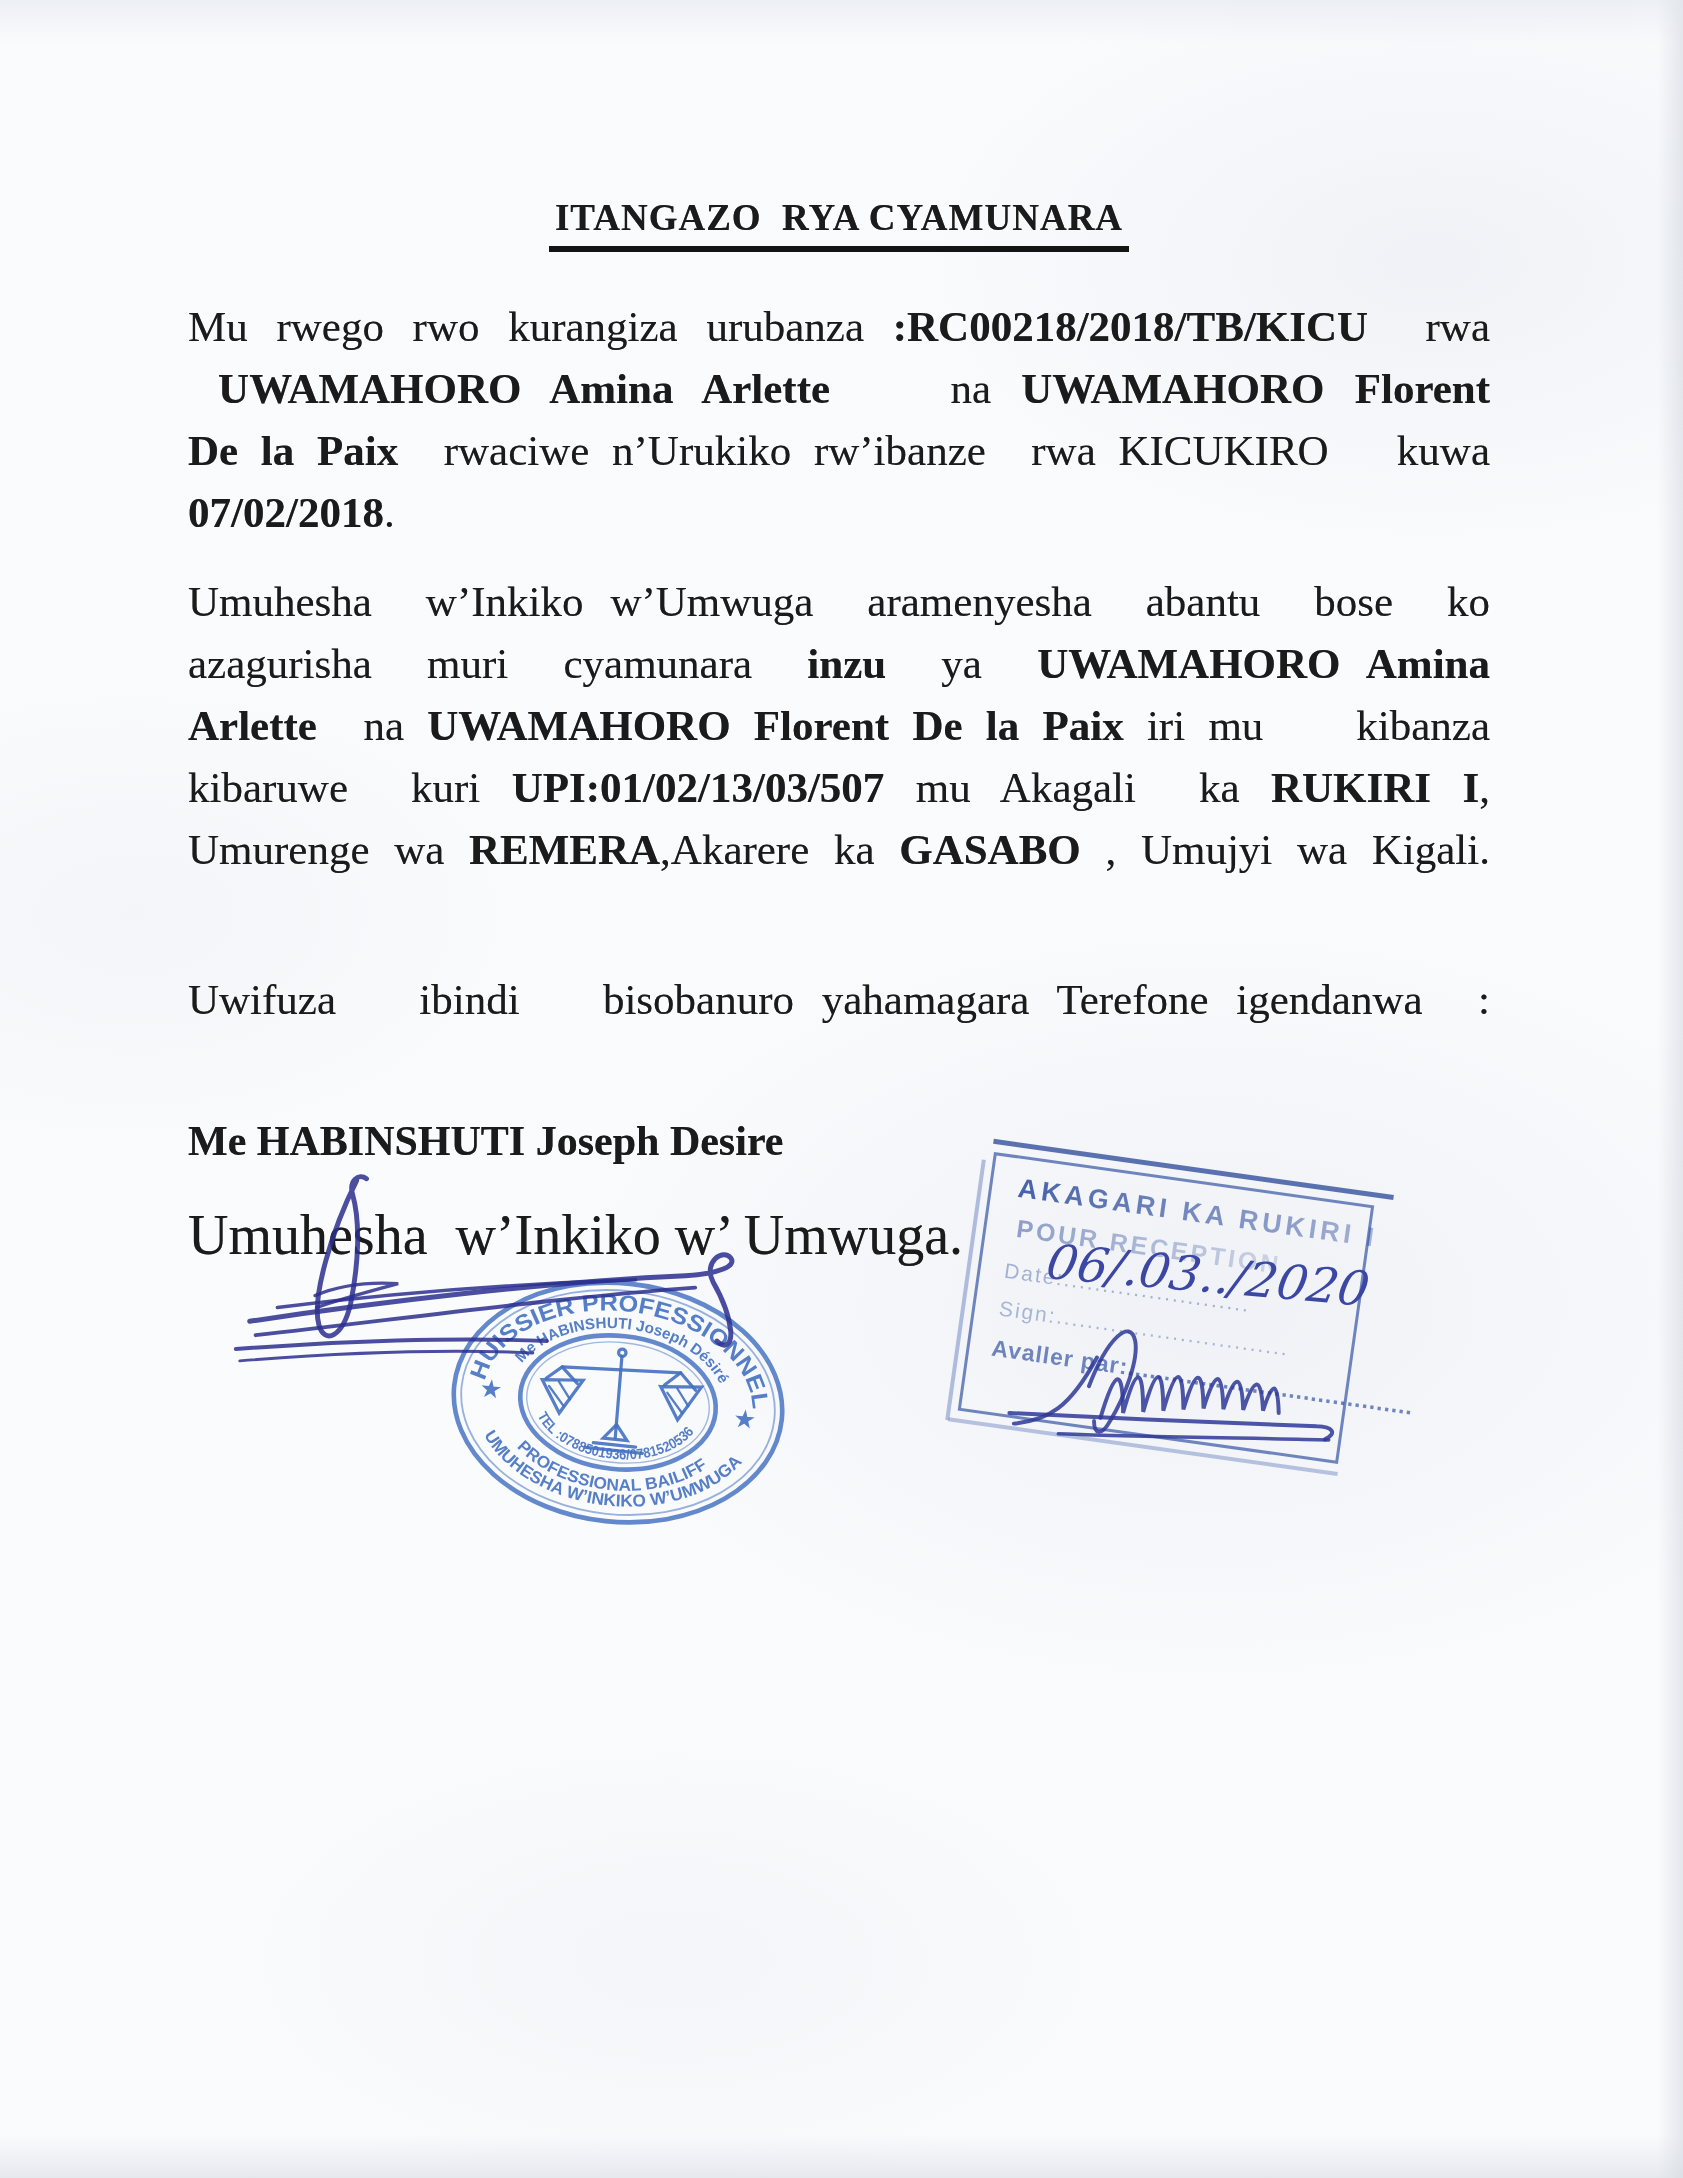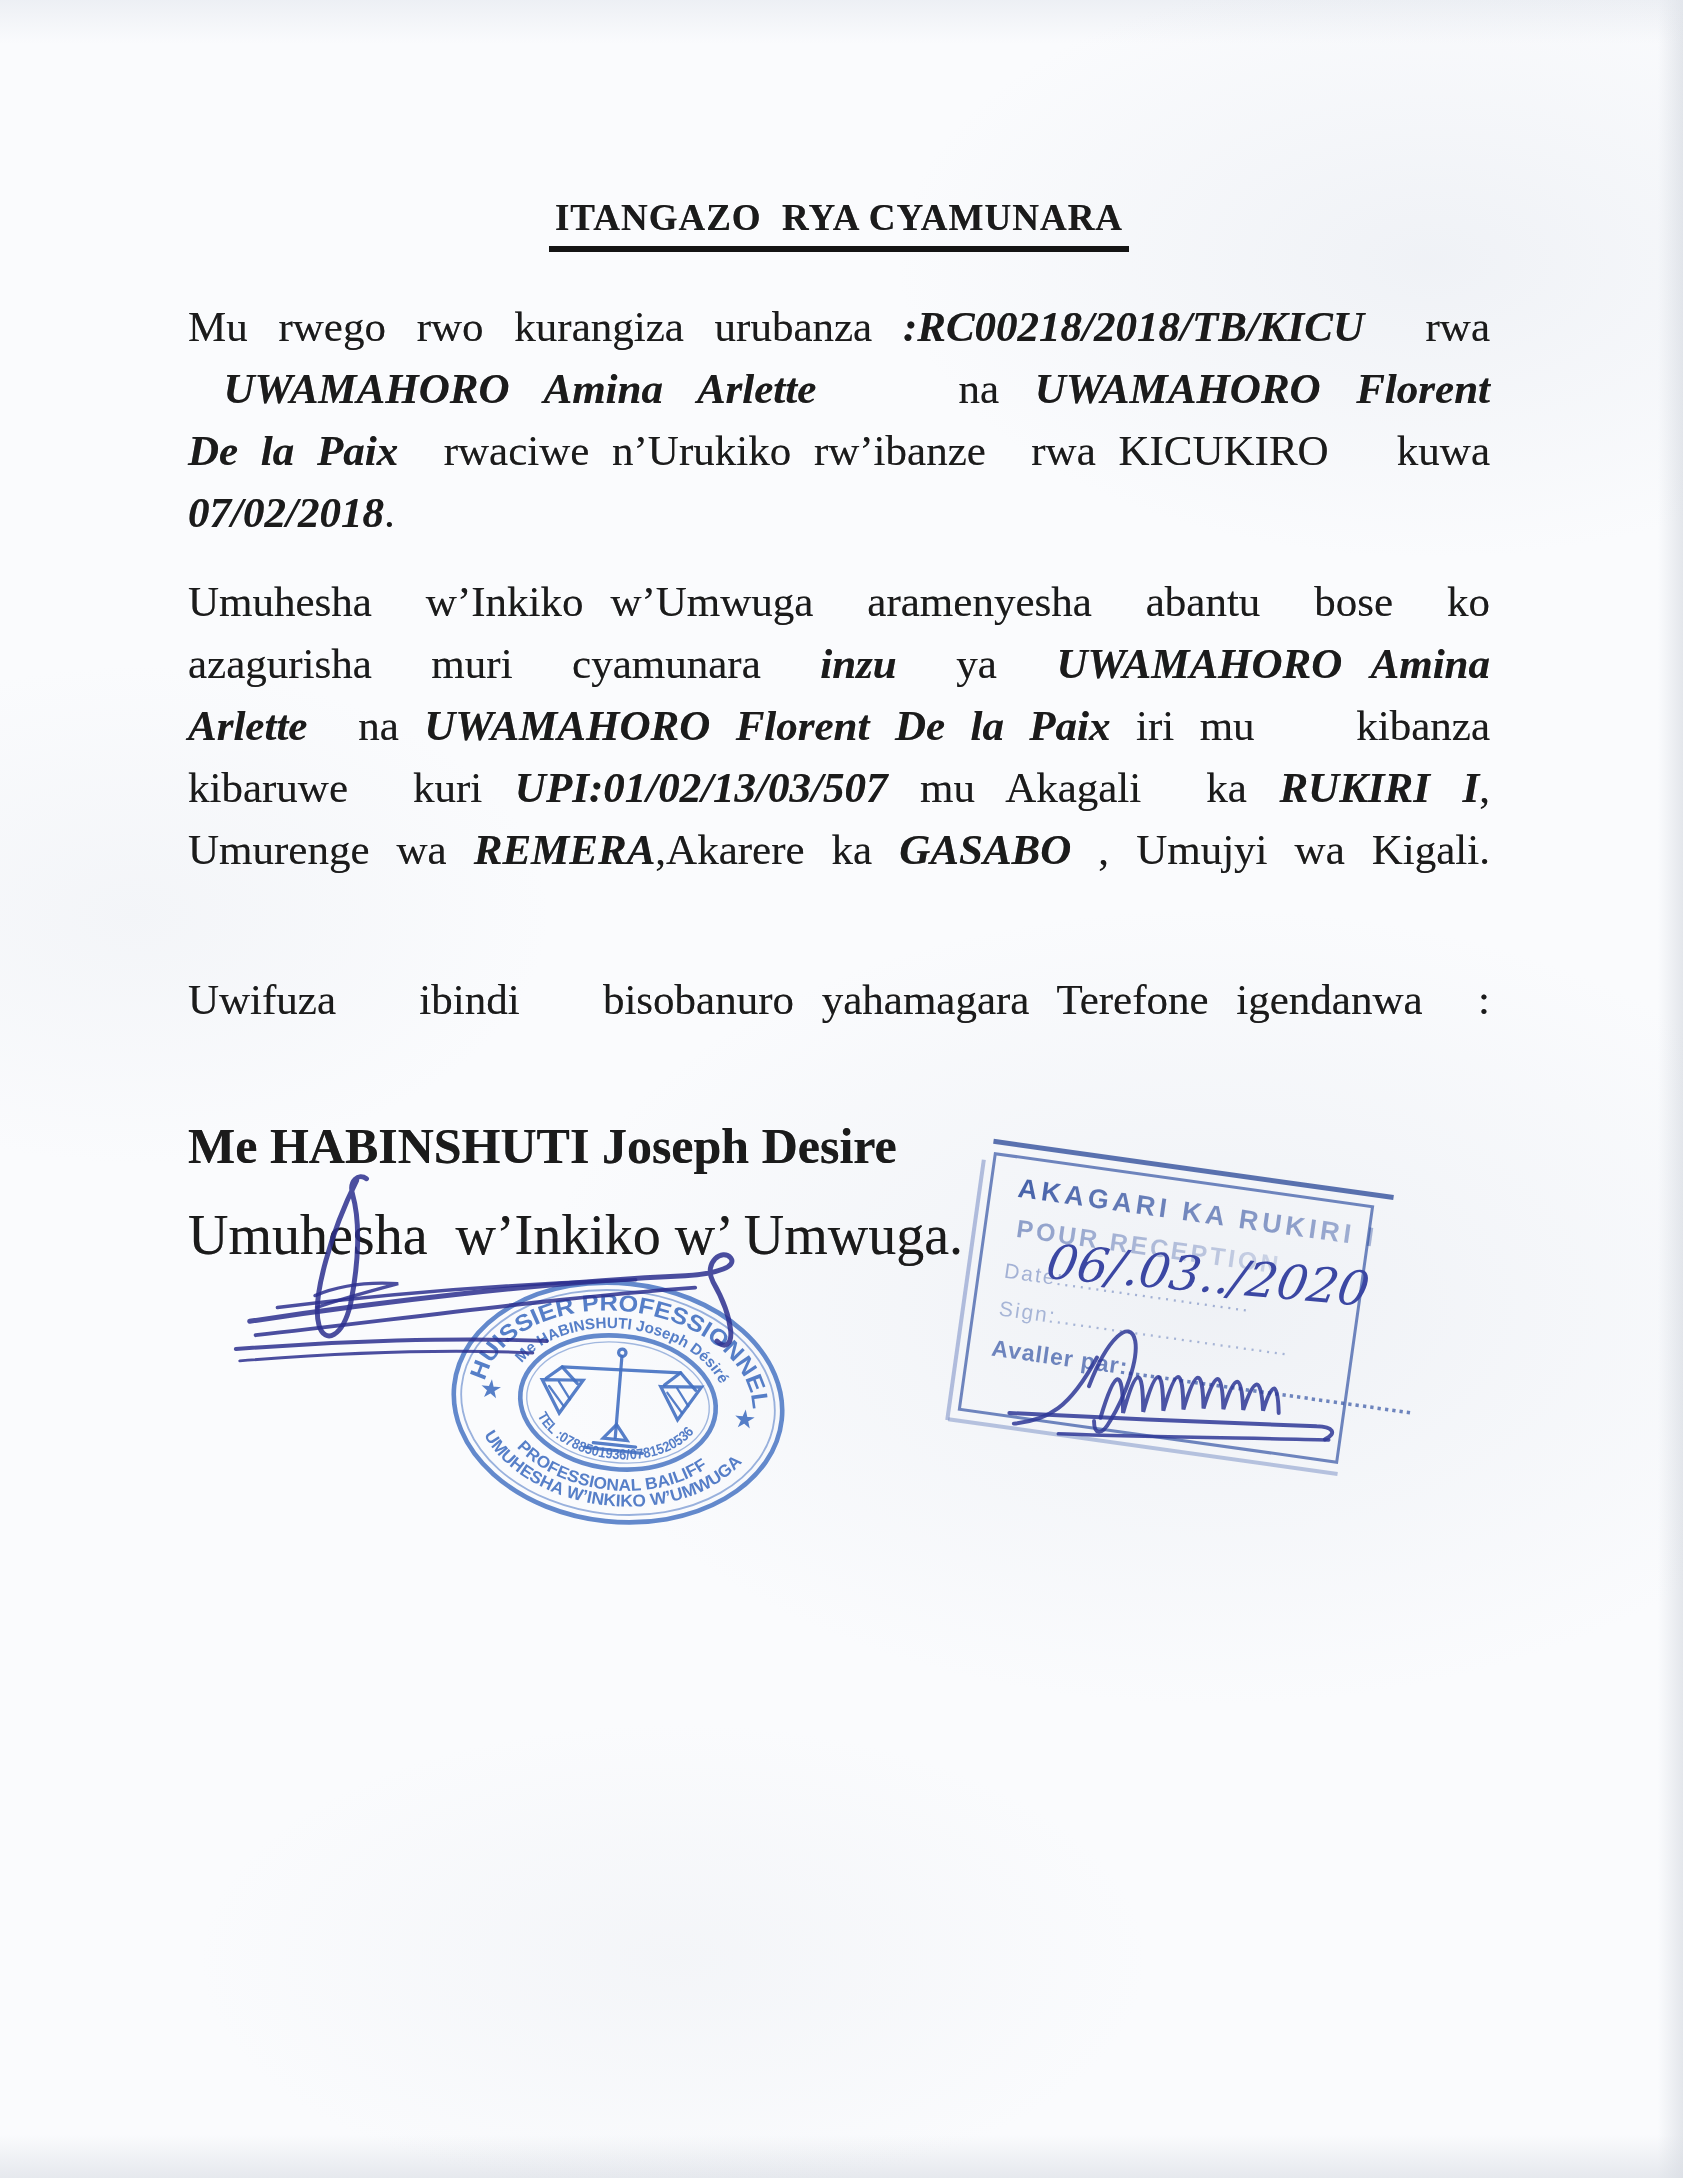--- a/index.html
+++ b/index.html
@@ -26,22 +26,22 @@
     border-bottom:6px solid #141414;padding:0 6px 7px 6px;
     text-shadow:0 0 0.6px rgba(0,0,0,.6);
   }
   .para{position:absolute;left:188px;width:1302px;font-size:43px;z-index:1;
         text-shadow:0 0 0.6px rgba(0,0,0,.5);}
   .para-1{top:296px;}
   .para-2{top:571px;}
   .para-3{top:969px;}
   .line{height:62px;line-height:62px;text-align:justify;text-align-last:justify;}
   .line.noj{text-align-last:left;}
-  .b{font-weight:bold;font-style:italic;}
-  .signoff-name{position:absolute;left:188px;top:1117px;font-size:50px;font-weight:bold;z-index:1;
+  .b{font-weight:bold;}
+  .signoff-name{position:absolute;left:188px;top:1117px;font-size:42px;font-weight:bold;z-index:1;
         text-shadow:0 0 0.6px rgba(0,0,0,.6);}
   .signoff-role{position:absolute;left:188px;top:1203px;font-size:56px;z-index:1;
         text-shadow:0 0 0.6px rgba(0,0,0,.5);}
   
   .round-stamp{
     position:absolute;left:442px;top:1273px;width:352px;height:259px;
     transform:rotate(6deg);z-index:2;opacity:.92;
   }
   .round-stamp svg{width:100%;height:100%;}
   

